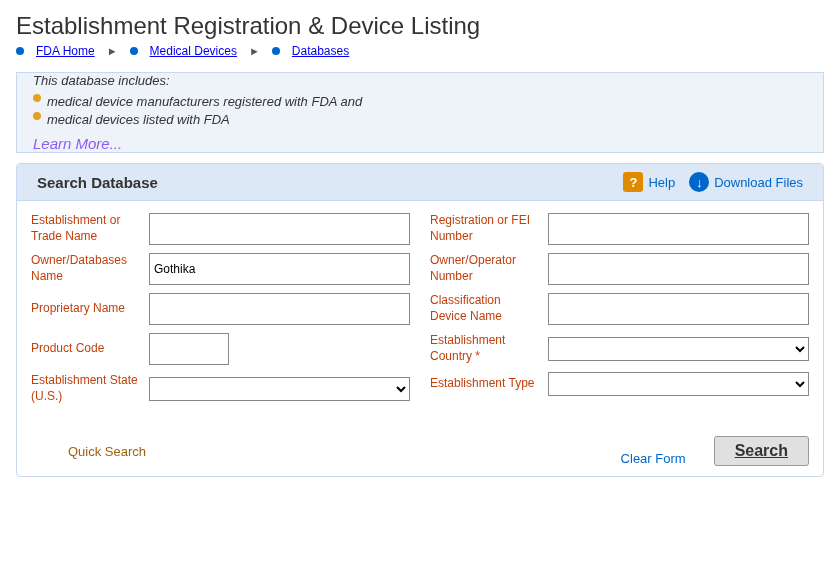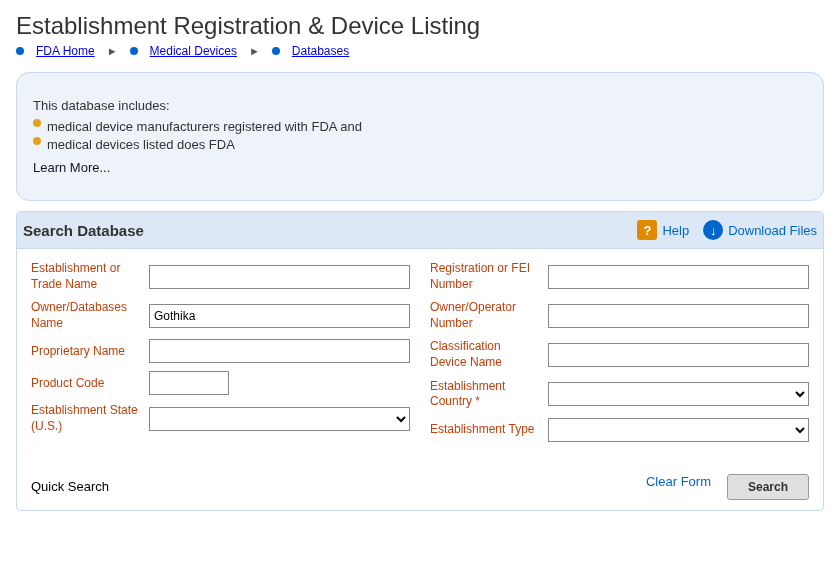--- a/index.html
+++ b/index.html
@@ -44,23 +44,24 @@
       border-radius: 50%;
       background: #0066cc;
       display: inline-block;
     }
 
     
     .info-box {
       margin: 10px 16px;
       background: #eef3fa;
       border: 1px solid #c8d8ee;
-      border-radius: 13px;
-      padding: 25px 16px;
-      font-size: 13px;
+      border-radius: 0;
+      padding: 0 16px;
+      font-size: 13px;
+      font-style: italic;
     }
     .info-box .intro-text {
       margin-bottom: 6px;
       font-weight: normal;
     }
     .bullet-list {
       list-style: none;
       margin: 0 0 8px 0;
       padding: 0;
     }
@@ -77,36 +78,36 @@
       background: #e6a020;
       flex-shrink: 0;
     }
     .note-text {
       font-size: 12.5px;
       color: #333;
       margin-bottom: 8px;
       line-height: 1.4;
     }
     .learn-more-link {
-      color: #0f172a;
-      text-decoration: none;
-      font-size: 13px;
+      color: #8b5cf6;
+      text-decoration: none;
+      font-size: 15px;
     }
 
     
     .search-panel {
       margin: 10px 16px;
       border: 1px solid #c8d8ee;
       border-radius: 4px;
       padding: 0;
       background: #fff;
     }
     .search-panel-header {
       background: #dce8f5;
-      padding: 8px 6px;
+      padding: 8px 20px;
       border-bottom: 1px solid #c8d8ee;
       display: flex;
       align-items: center;
       justify-content: space-between;
       border-radius: 4px 4px 0 0;
       gap: 36px;
     }
     .search-panel-title {
       font-size: 15px;
       font-weight: bold;
@@ -170,21 +171,21 @@
     .form-label {
       font-size: 12px;
       color: #c2410c;
       min-width: 110px;
       max-width: 110px;
       line-height: 1.3;
       text-align: left;
     }
     .form-input {
       flex: 1;
-      height: 24px;
+      height: 32px;
       border: 1px solid #888;
       padding: 2px 4px;
       font-size: 12px;
     }
     .form-select {
       flex: 1;
       height: 24px;
       border: 1px solid #888;
       padding: 0 4px;
       font-size: 12px;
@@ -193,43 +194,45 @@
 
     
     .form-actions {
       display: flex;
       align-items: center;
       justify-content: space-between;
       padding: 12px 14px 10px 14px;
       border-top: none;
     }
     .quick-search-link {
-      color: #000000;
-      text-decoration: none;
-      font-size: 13px;
+      color: #a16207;
+      text-decoration: none;
+      font-size: 13px;
+      margin-left: 37px;
     }
     .action-right {
       display: flex;
-      align-items: flex-start;
-      gap: 16px;
+      align-items: flex-end;
+      gap: 28px;
     }
     .clear-form-link {
       color: #0066cc;
       text-decoration: none;
       font-size: 13px;
     }
     .search-button {
       background: #e0e0e0;
       border: 1px solid #999;
       padding: 5px 20px;
-      font-size: 12px;
+      font-size: 16px;
       font-weight: bold;
       cursor: pointer;
       border-radius: 3px;
       color: #333;
+      text-decoration: underline;
     }
   </style>
 </head>
 <body>
 
 <div class="page-header">
   <h1 class="page-title">Establishment Registration &amp; Device Listing</h1>
   <nav class="breadcrumb">
     <span class="breadcrumb-dot"></span>
     <a class="breadcrumb-item" href="#">FDA Home</a>
@@ -244,21 +247,21 @@
 
 <div class="info-box">
   <div class="intro-text">This database includes:</div>
   <ul class="bullet-list">
     <li>
       <span class="bullet-dot"></span>
       <span>medical device manufacturers registered with FDA and</span>
     </li>
     <li>
       <span class="bullet-dot"></span>
-      <span>medical devices listed does FDA</span>
+      <span>medical devices listed with FDA</span>
     </li>
   </ul>
   <a class="learn-more-link" href="#">Learn More...</a>
 </div>
 
 <div class="search-panel">
   <div class="search-panel-header">
     <span class="search-panel-title">Search Database</span>
     <div class="header-right">
       <a class="help-btn" href="#">

